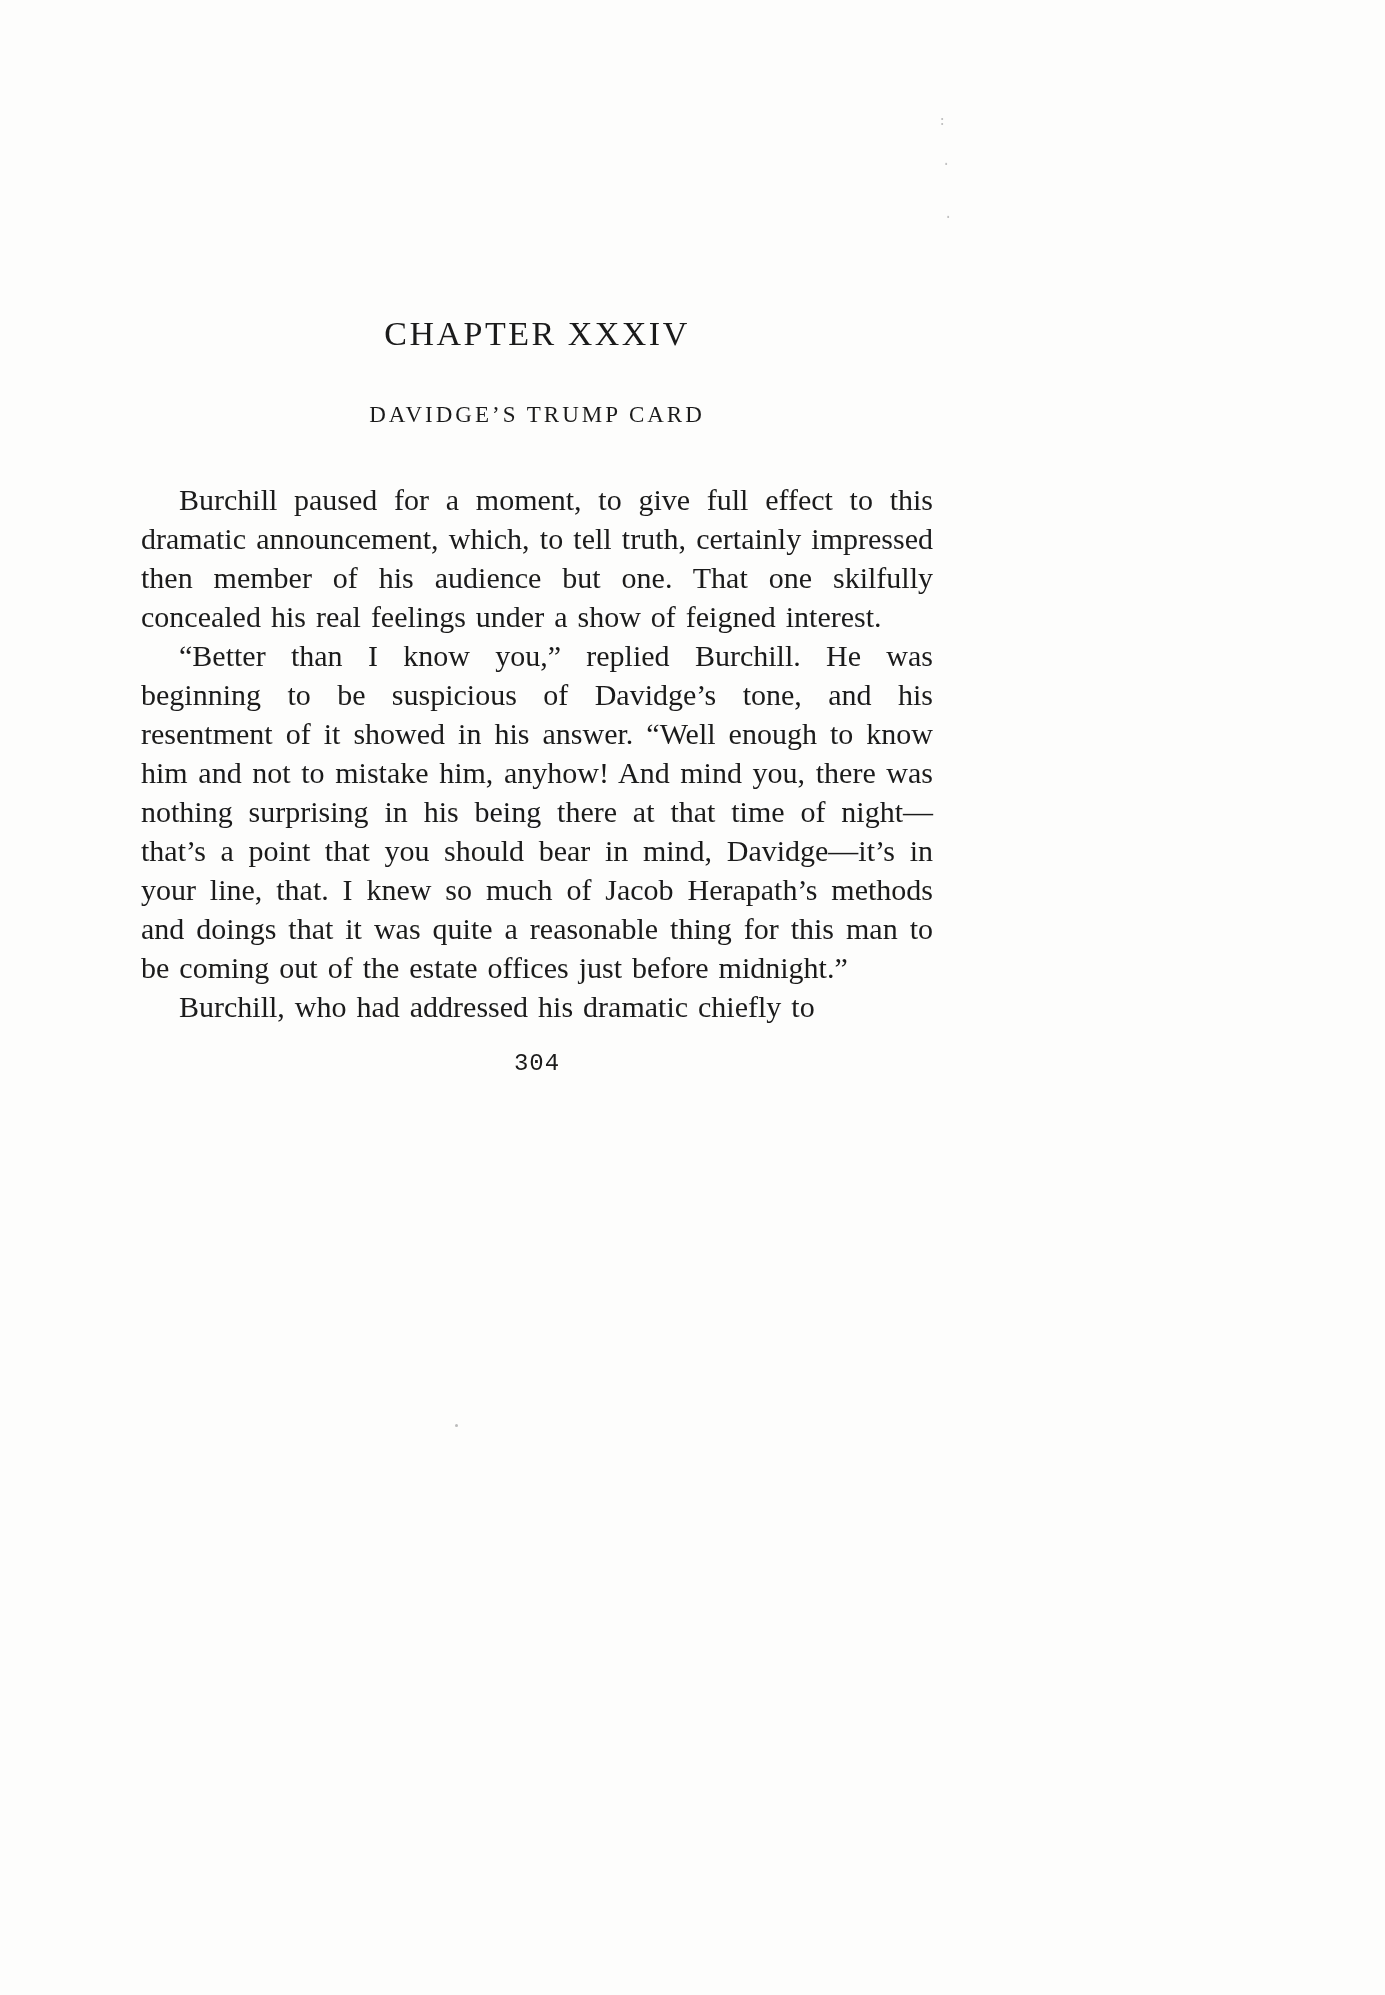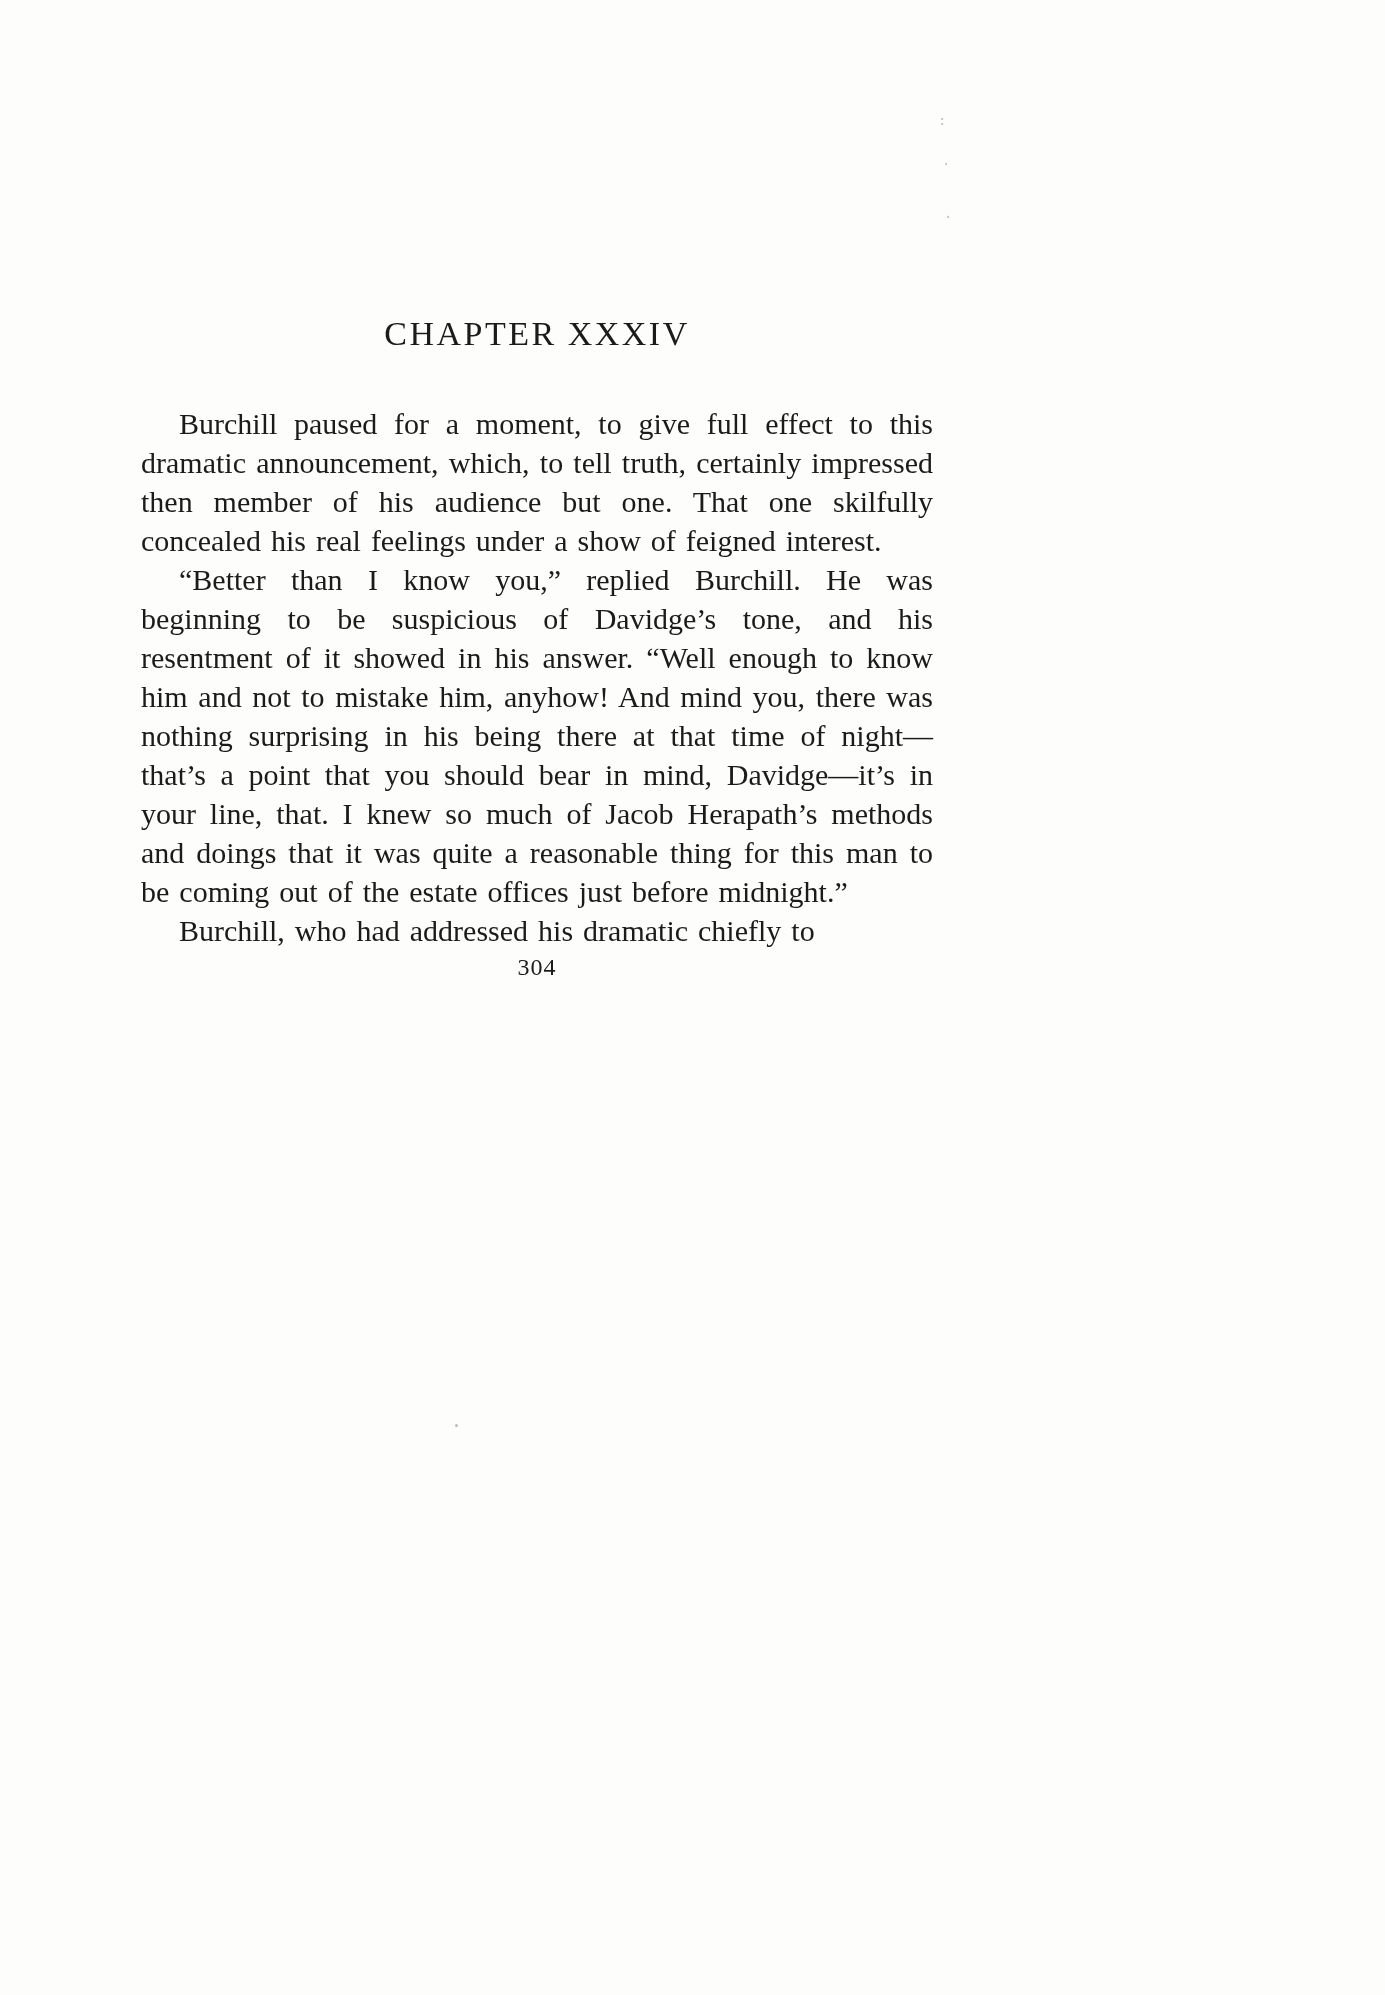--- a/index.html
+++ b/index.html
@@ -43,24 +43,25 @@
     line-height: 39px;
     text-align: justify;
     word-spacing: 2.5px;
   }
   .body-text p {
     margin: 0;
     padding: 0;
     text-indent: 38px;
   }
   .page-number {
-    margin-top: 4px;
+    margin-top: 24px;
     text-align: center;
     font-size: 24px;
     letter-spacing: 1px;
+    font-family: Liberation Mono, monospace;
   }
   .scan-artifact {
     position: absolute;
     color: #9a9a9a;
     font-size: 14px;
     opacity: 0.6;
     font-family: "DejaVu Sans Mono", monospace;
   }
   .artifact-1 { left: 938px; top: 112px; }
   .artifact-2 { left: 942px; top: 152px; }
@@ -80,20 +81,21 @@
 <body>
 
 <div class="scan-artifact artifact-1">:</div>
 <div class="scan-artifact artifact-2">.</div>
 <div class="scan-artifact artifact-3">.</div>
 
 <div class="page">
 
   <h1 class="chapter-title">CHAPTER XXXIV</h1>
 
+  <h2 class="chapter-subtitle">DAVIDGE’S  TRUMP  CARD</h2>
 
   <div class="body-text">
     <p>Burchill paused for a moment, to give full effect to this dramatic announcement, which, to tell truth, certainly impressed then member of his audience but one.  That one skilfully concealed his real feelings under a show of feigned interest.</p>
     <p>“Better than I know you,” replied Burchill.  He was beginning to be suspicious of Davidge’s tone, and his resentment of it showed in his answer.  “Well enough to know him and not to mistake him, anyhow! And mind you, there was nothing surprising in his being there at that time of night—that’s a point that you should bear in mind, Davidge—it’s in your line, that.  I knew so much of Jacob Herapath’s methods and doings that it was quite a reasonable thing for this man to be coming out of the estate offices just before midnight.”</p>
     <p>Burchill, who had addressed his dramatic chiefly to</p>
   </div>
 
   <div class="page-number">304</div>
 
 </div>

